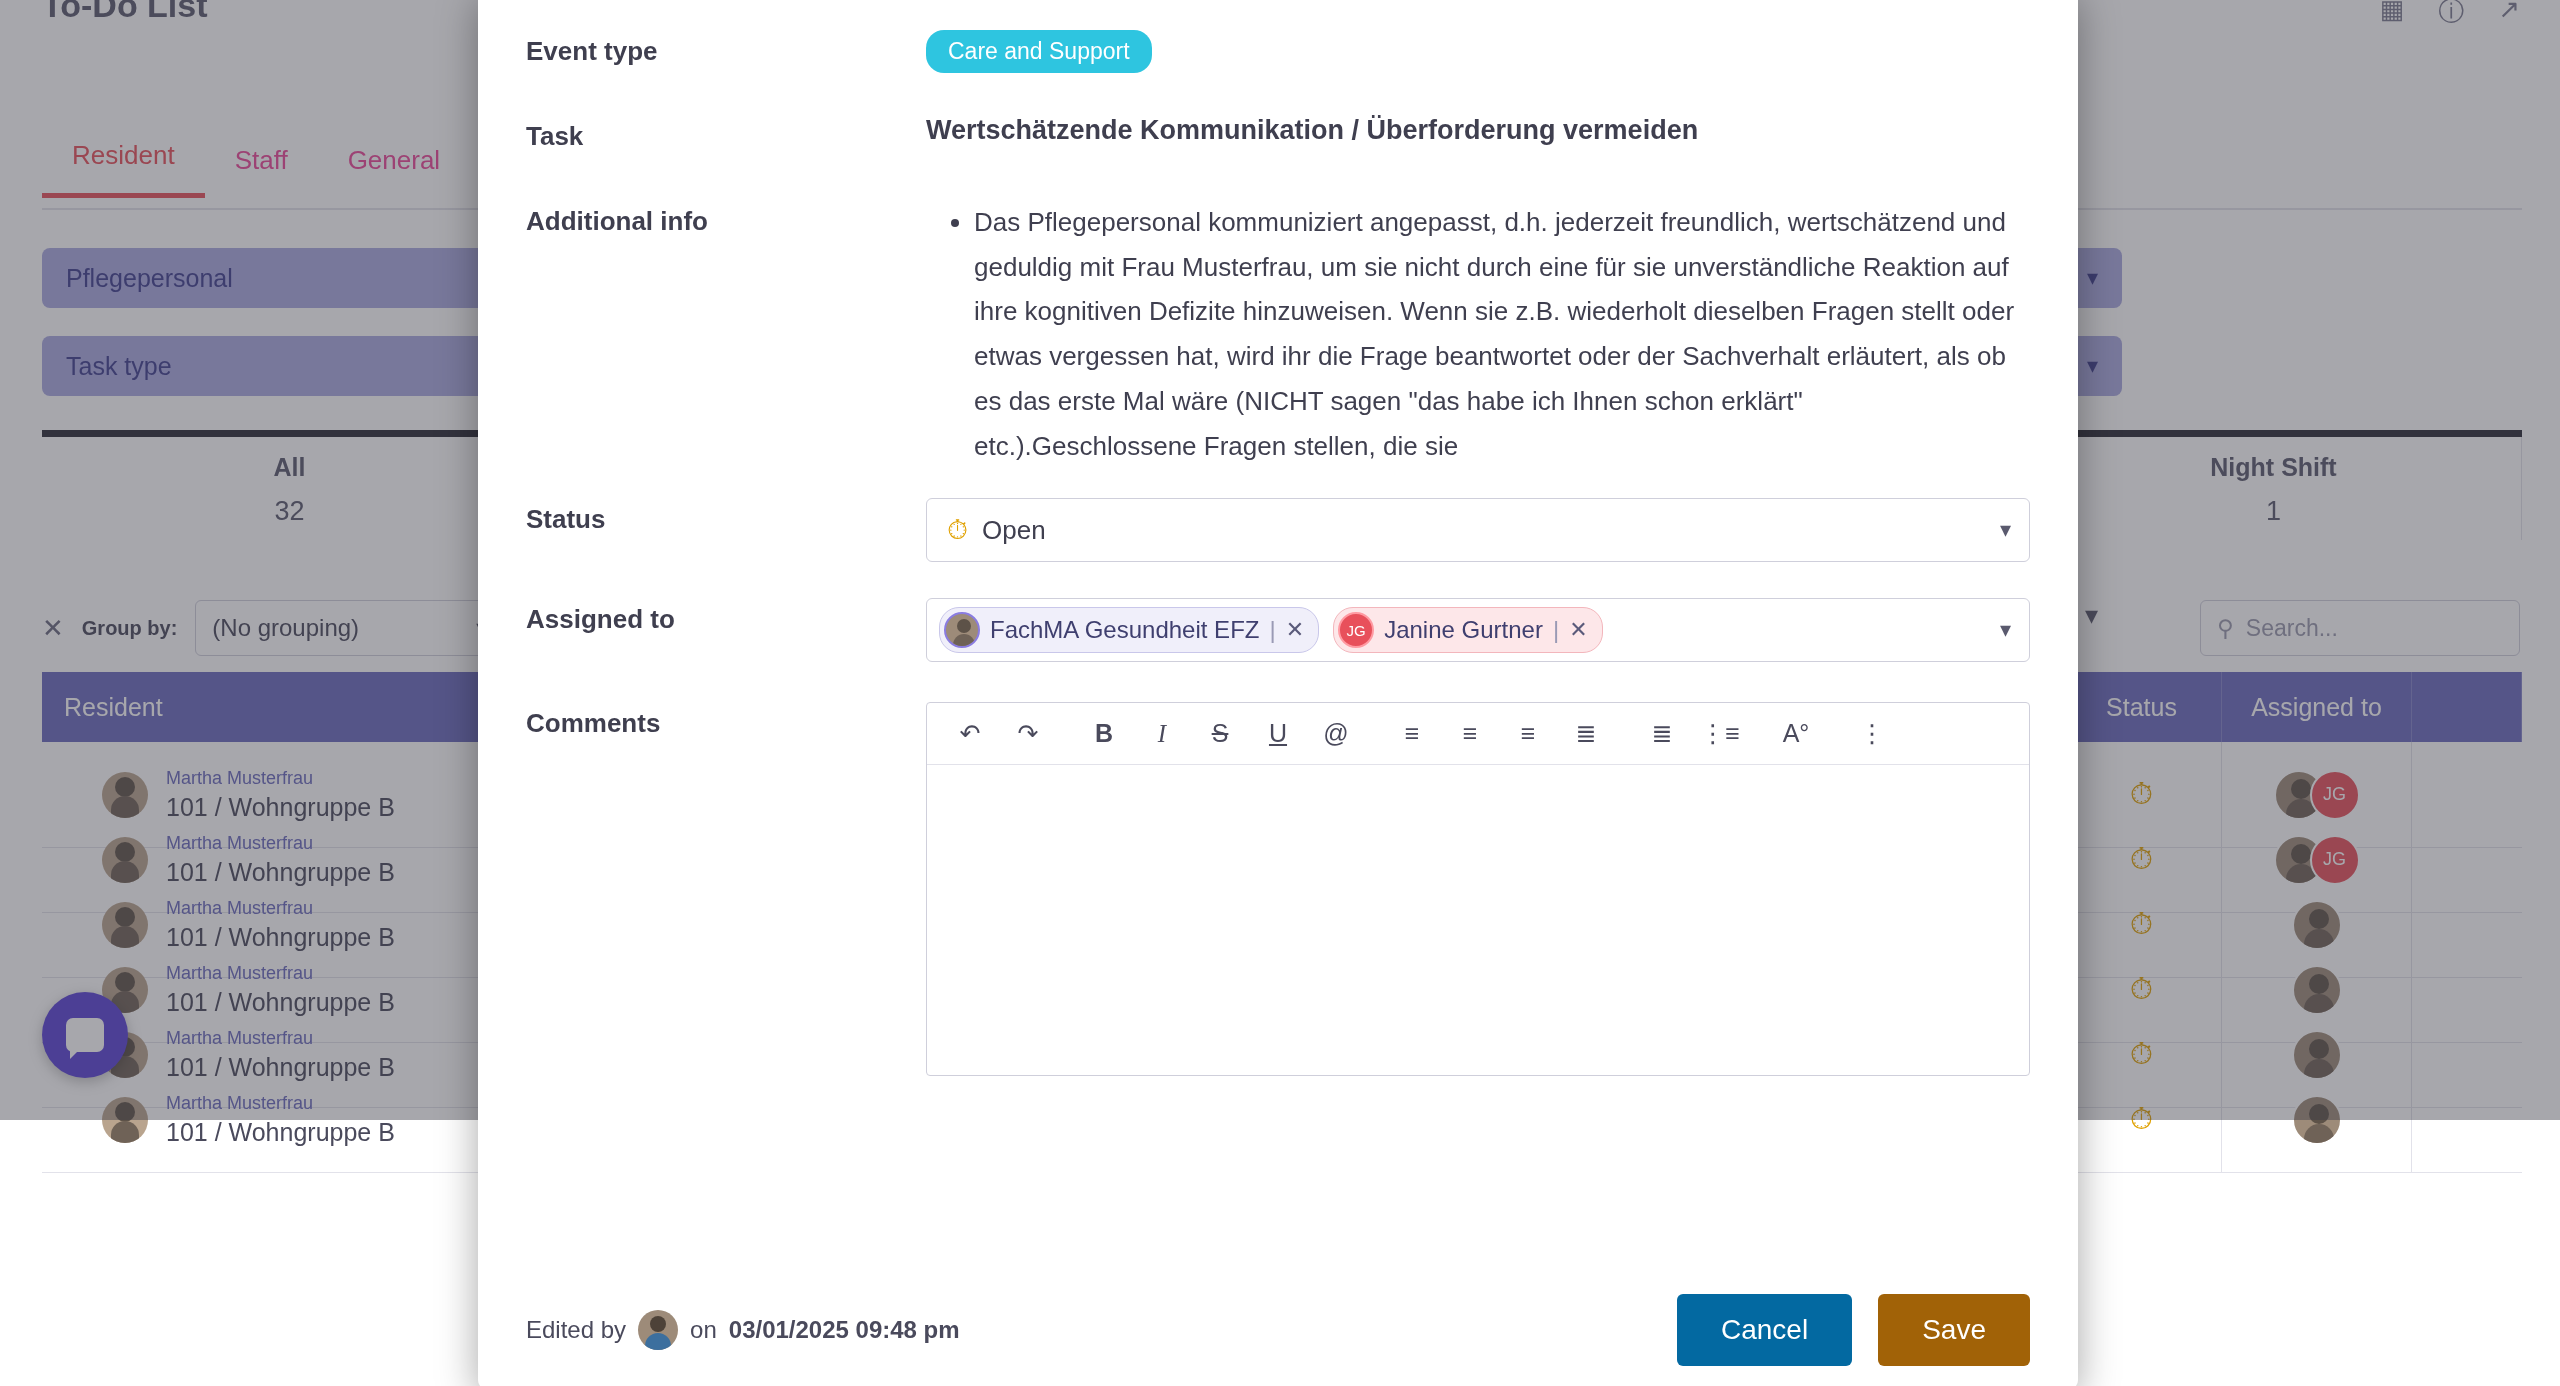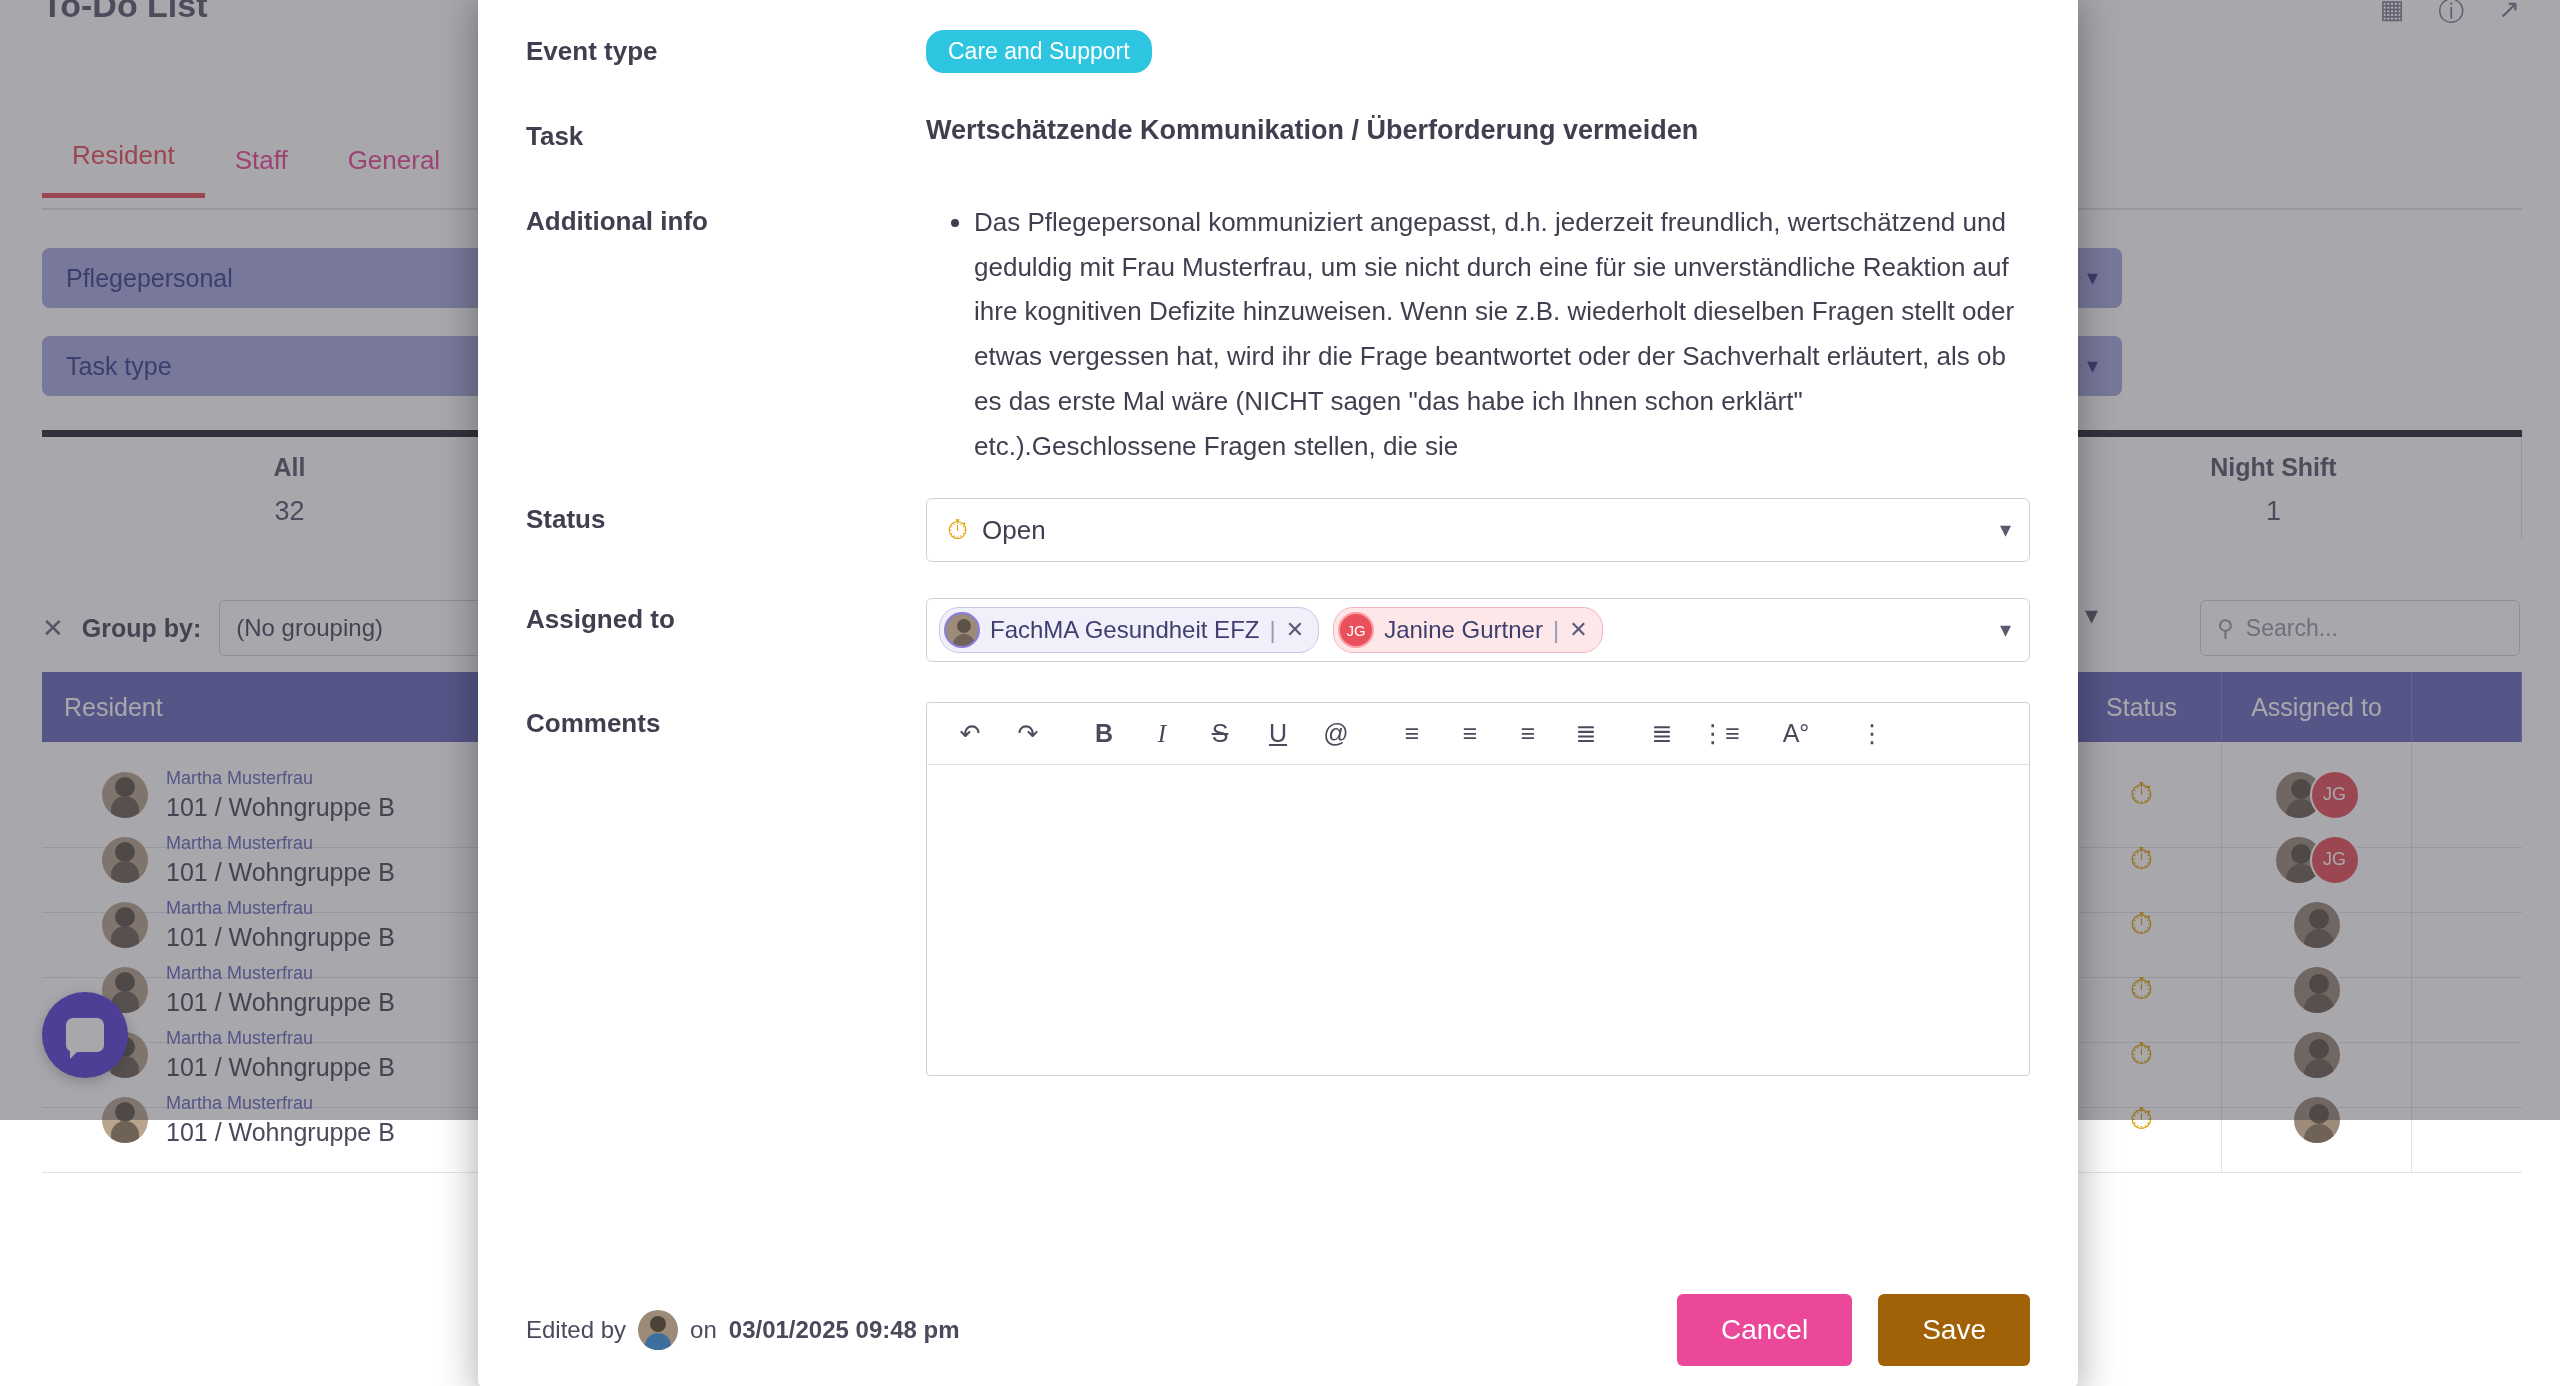--- a/index.html
+++ b/index.html
@@ -112,21 +112,21 @@
 
   
   .bg-groupbar {
     position: absolute;
     left: 42px; top: 600px;
     display: flex;
     align-items: center;
     gap: 18px;
   }
   .bg-groupbar .x { font-size: 26px; color: #6b6b80; }
-  .bg-groupbar .lbl { font-size: 25px; color: #4a4a5c; font-weight: 600; text-align: right; }
+  .bg-groupbar .lbl { font-size: 20px; color: #4a4a5c; font-weight: 600; text-align: right; }
   .bg-groupby-select {
     width: 310px; height: 56px;
     border: 1px solid #cfcfdb;
     border-radius: 6px;
     display: flex; align-items: center;
     justify-content: space-between;
     padding: 0 16px;
     font-size: 24px;
     color: #4a4a5c;
     background: #fff;
@@ -434,21 +434,21 @@
   .btn {
     border: none;
     border-radius: 6px;
     font-size: 28px;
     color: #fff;
     padding: 0 44px;
     height: 72px;
     cursor: pointer;
     font-family: "Liberation Sans", sans-serif;
   }
-  .btn-cancel { background: #ec4899; }
+  .btn-cancel { background: #0369a1; }
   .btn-save { background: #a16207; }
 </style>
 </head>
 <body>
 
 <div id="app">
 
   <div class="bg">
 
     <div class="bg-title">To-Do List</div>

